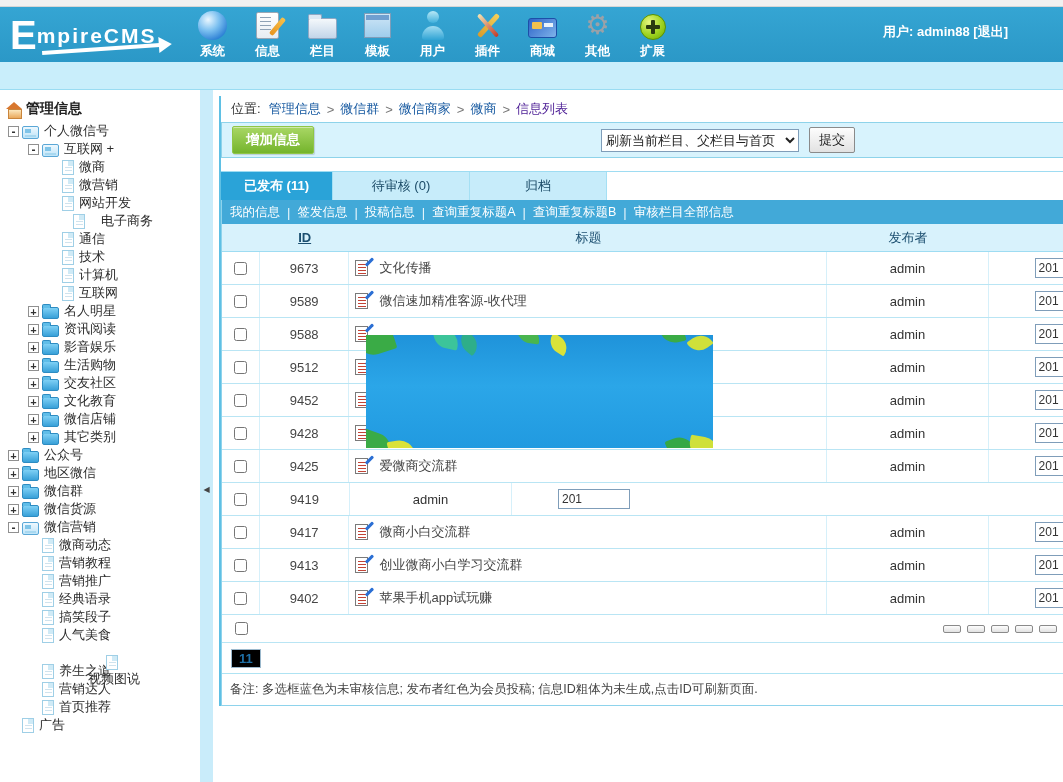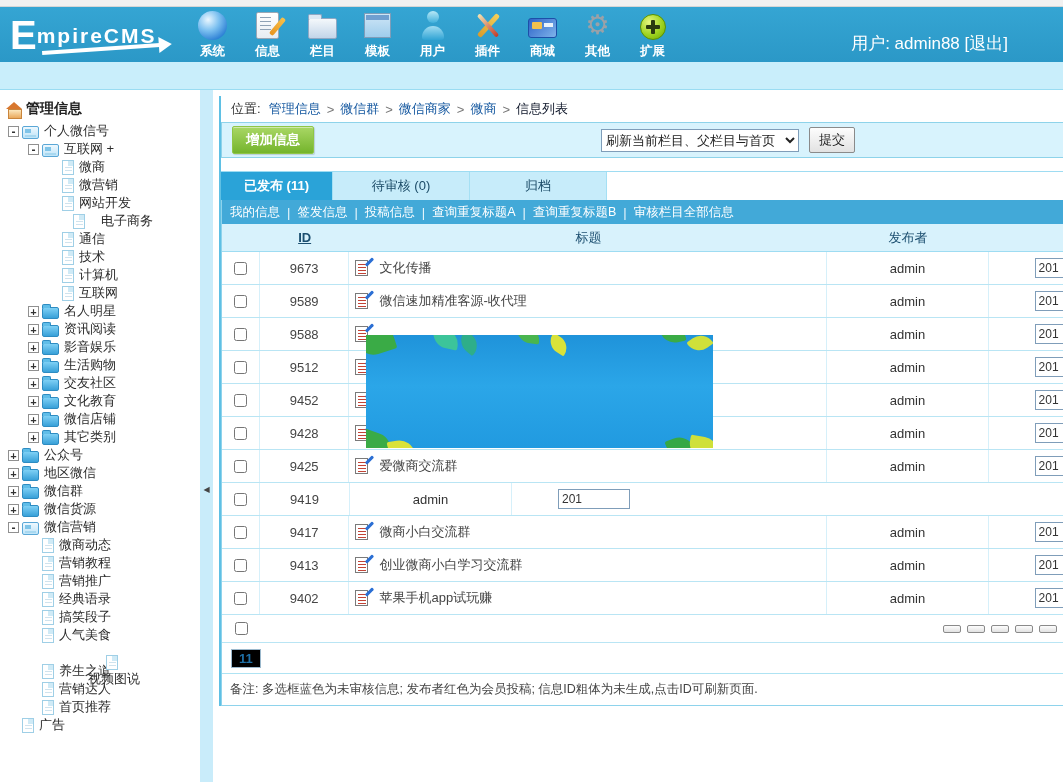--- a/index.html
+++ b/index.html
@@ -15,21 +15,21 @@
   .header { height:55px; background:linear-gradient(#35a5d3,#2b98c7); display:flex; align-items:center; position:relative; }
   .logo { width:185px; position:relative; color:#fff; padding-left:10px; cursor:pointer; }
   .logo .big-e { font-size:40px; font-weight:bold; line-height:36px; }
   .logo .rest { font-size:21px; font-weight:bold; letter-spacing:2px; vertical-align:6px; }
   .logo-arrow { position:absolute; left:42px; bottom:2px; width:118px; height:4px; background:#fff; transform:rotate(-4deg); }
   .logo-arrow::after { content:""; position:absolute; right:-12px; top:-6px; border-left:13px solid #fff; border-top:8px solid transparent; border-bottom:8px solid transparent; }
   .menu { display:flex; }
   .mi { width:55px; text-align:center; color:#fff; font-size:12.5px; font-weight:bold; cursor:pointer; }
   .mi .ic { height:33px; display:flex; align-items:center; justify-content:center; }
   .mi .ml { display:block; margin-top:1px; }
-  .user-info { position:absolute; right:55px; top:25px; color:#fff; font-size:17px; font-weight:normal; white-space:nowrap; }
+  .user-info { position:absolute; right:55px; top:16px; color:#fff; font-size:13px; font-weight:bold; white-space:nowrap; }
   .user-info a { color:#fff; }
 
   
   .globe-icon{width:29px;height:29px;border-radius:50%;background:radial-gradient(circle at 35% 30%,#eaf7ff,#7cc0f0 40%,#2b7fd4 78%,#1a5fae);}
   .doc-pencil-icon{width:23px;height:27px;background:linear-gradient(#ffffff,#e7edf3);border:1px solid #9aa7b5;border-radius:2px;position:relative;}
   .doc-pencil-icon::before{content:"";position:absolute;left:3px;top:4px;width:11px;height:14px;background:repeating-linear-gradient(#8fa2b5 0 1px,transparent 1px 4px);}
   .doc-pencil-icon::after{content:"";position:absolute;right:-2px;bottom:1px;width:5px;height:21px;background:linear-gradient(#f7c14a,#e8941f);transform:rotate(40deg);border-radius:2px;}
   .folder-large-icon{width:29px;height:21px;background:linear-gradient(#f4f8fb,#c2d5e9);border:1px solid #8fa8c4;border-radius:2px;position:relative;margin-top:5px;}
   .folder-large-icon::before{content:"";position:absolute;top:-5px;left:-1px;width:12px;height:4px;background:#dde9f4;border:1px solid #8fa8c4;border-bottom:none;border-radius:2px 2px 0 0;}
   .template-icon{width:27px;height:25px;background:linear-gradient(#cfe6f6,#9fcdec);border:1px solid #7f9db9;position:relative;}
@@ -83,21 +83,21 @@
   .collapse-handle::before { content:"◀"; }
 
   
   .main { position:absolute; left:219px; top:96px; width:950px; border-left:2px solid #5fc0e4; }
   .breadcrumb { height:26px; display:flex; align-items:center; padding-left:10px; font-size:13px; color:#333; }
   .breadcrumb ul { list-style:none; display:flex; }
   .breadcrumb li { display:flex; align-items:center; }
   .breadcrumb li + li::before { content:">"; color:#777; margin:0 6px; }
   .bc-prefix { margin-right:8px; }
   .bc-link a { color:#1558a0; }
-  .bc-current { color:#0f172a;justify-content:center; }
+  .bc-current { color:#4c1d95;justify-content:center; }
 
   .toolbar { height:36px; background:#d8f3fd; border:1px solid #8ed3ea; display:flex; align-items:center; padding:0 10px; }
   .btn-add { background:linear-gradient(#a9d765,#74b42c); border:1px solid #8fc646; border-radius:2px; color:#fff; font-weight:bold; font-size:13.5px; padding:4px 13px; cursor:pointer; box-shadow:inset 0 1px 0 rgba(255,255,255,.45), 1px 1px 1px rgba(0,0,0,.15); }
   .refresh-select { margin-left:287px; width:198px; height:23px; font-size:13px; color:#222; border:1px solid #7f9db9; background:#fff; }
   .btn-gray { margin-left:10px; background:linear-gradient(#fdfdfd,#e2e2e2); border:1px solid #8a8a8a; border-radius:2px; font-size:13px; color:#222; padding:3px 9px; cursor:pointer; }
 
   .tabs { margin-top:13px; border-top:1px solid #9edcf2; display:flex; list-style:none; }
   .tab { height:28px; display:flex; align-items:center; justify-content:center; background:#c7ecfa; border-right:1px solid #a5e0f4; color:#1a4a66; font-size:13px; cursor:pointer; width:137px; }
   .tab:first-child { width:112px; }
   .tab.active { background:#2aa3d8; color:#fff; font-weight:bold; }

